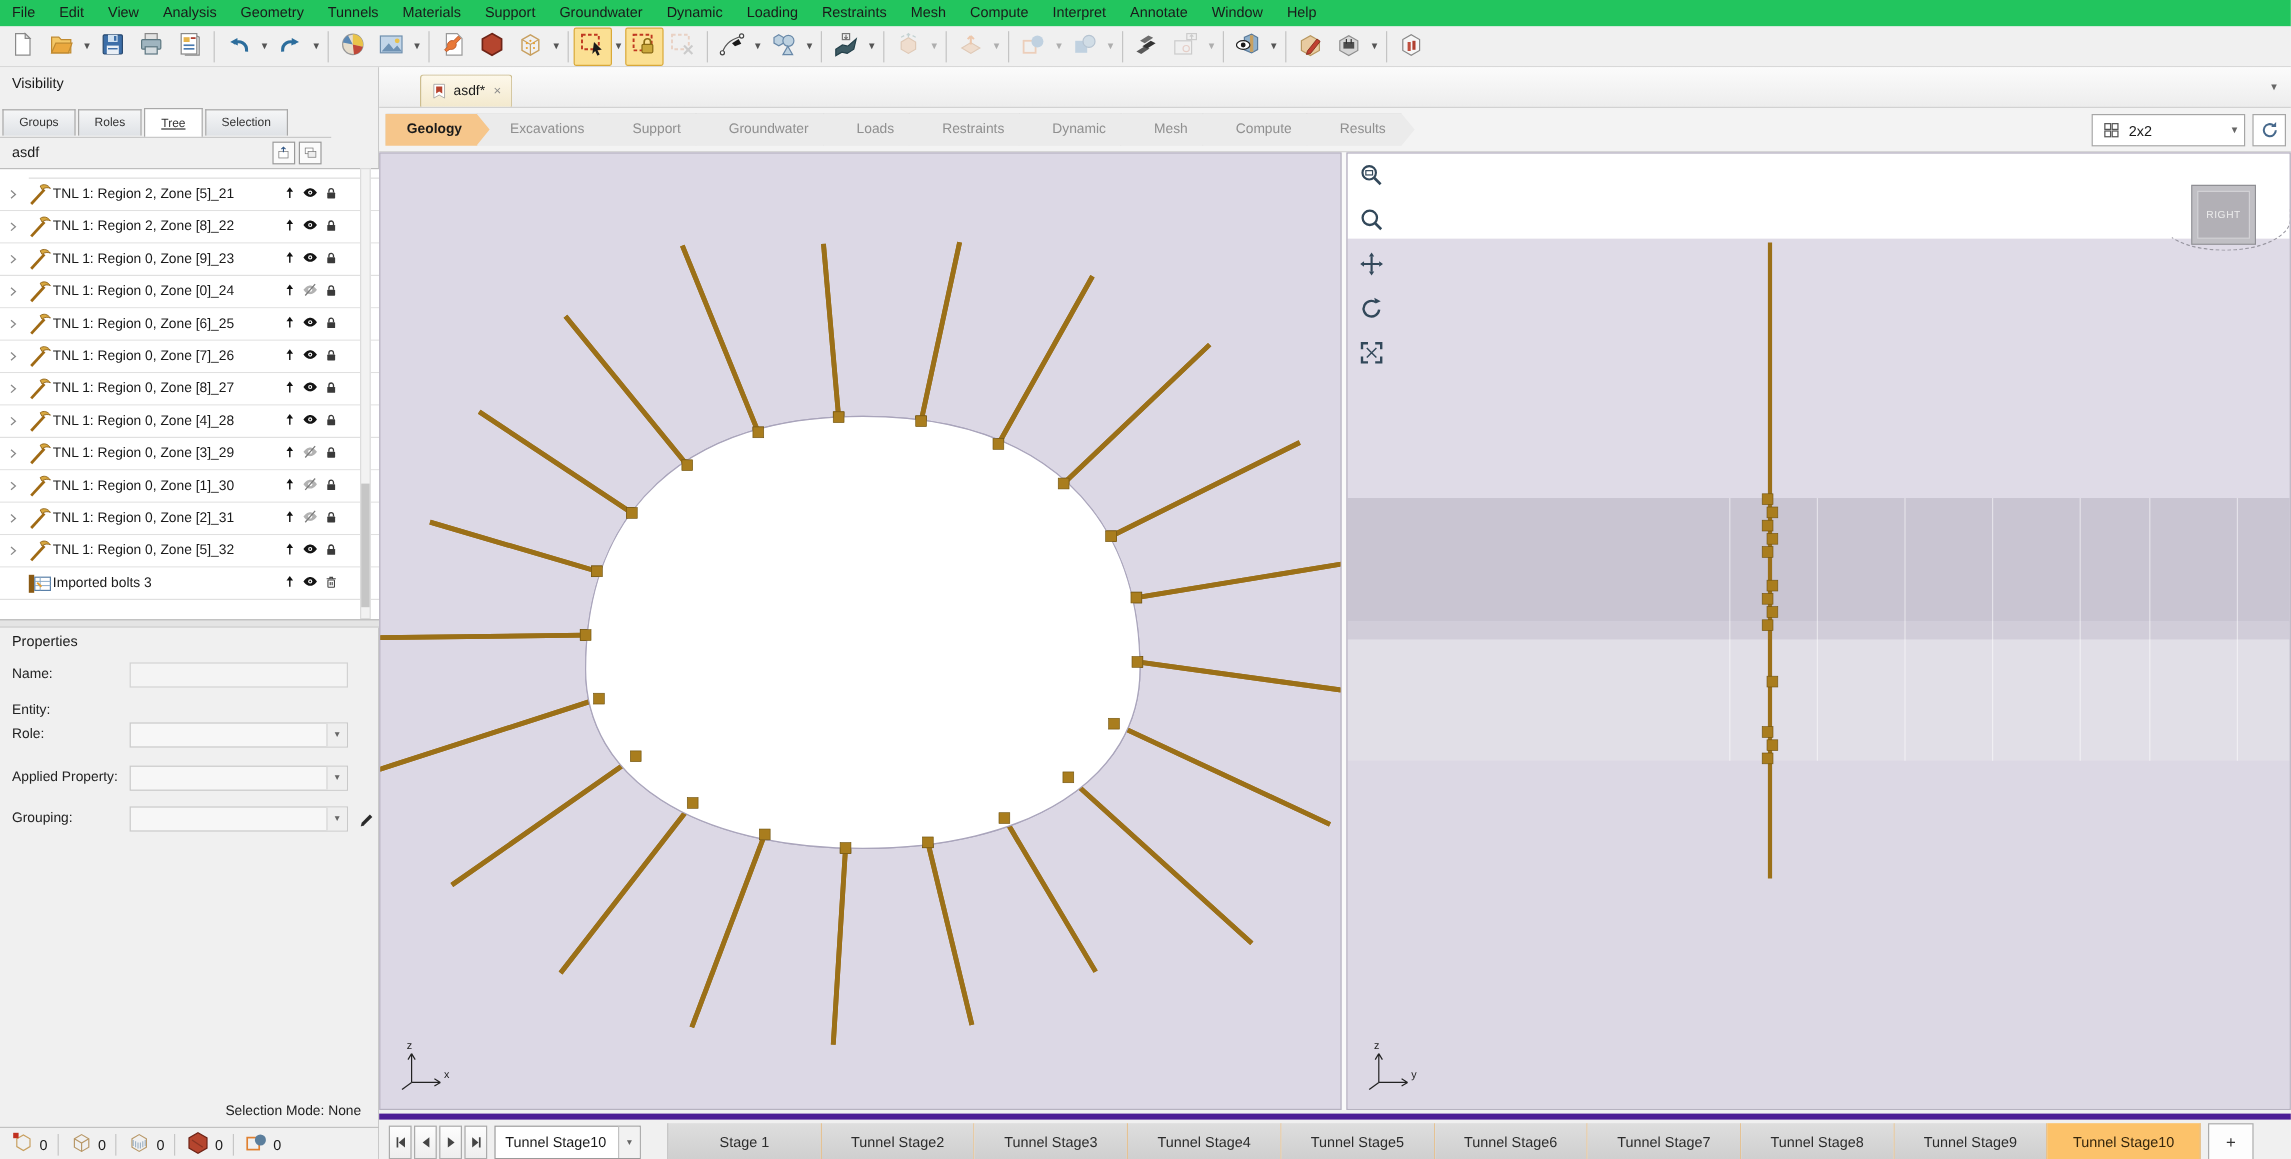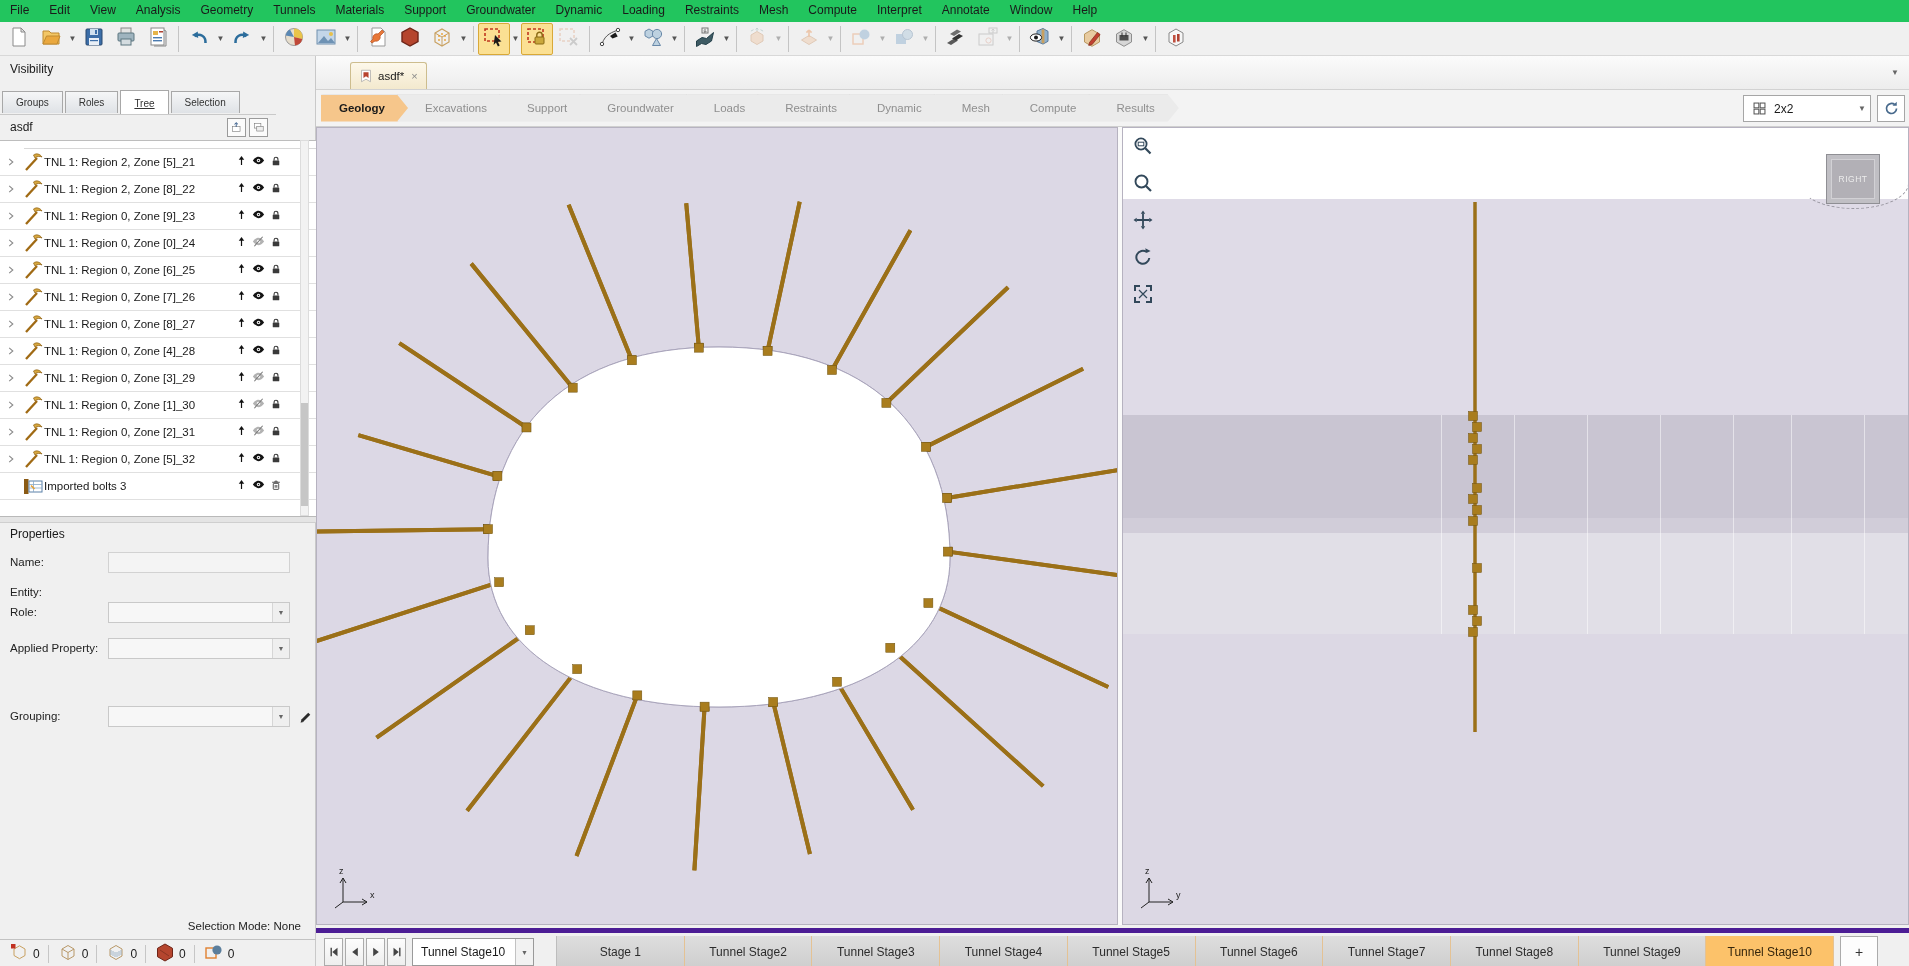--- a/index.html
+++ b/index.html
@@ -791,21 +791,21 @@
           <div class="prop-select">
             <span class="dd">▼</span>
           </div>
         </div>
         <div class="prop-row" style="top: 117px;">
           <span class="prop-label">Applied Property:</span>
           <div class="prop-select">
             <span class="dd">▼</span>
           </div>
         </div>
-        <div class="prop-row" style="top: 151px; margin-top: 34px;">
+        <div class="prop-row" style="top: 151px;">
           <span class="prop-label">Grouping:</span>
           <div class="prop-select">
             <span class="dd">▼</span>
           </div>
           <span class="pencil-btn">
             <svg width="15" height="15" viewBox="0 0 22 22">
               <path d="M4 18l1-4L15 4l3 3L8 17z" fill="#2a2a2a"></path>
               <path d="M4 18l4-1" stroke="#2a2a2a"></path>
             </svg>
           </span>

